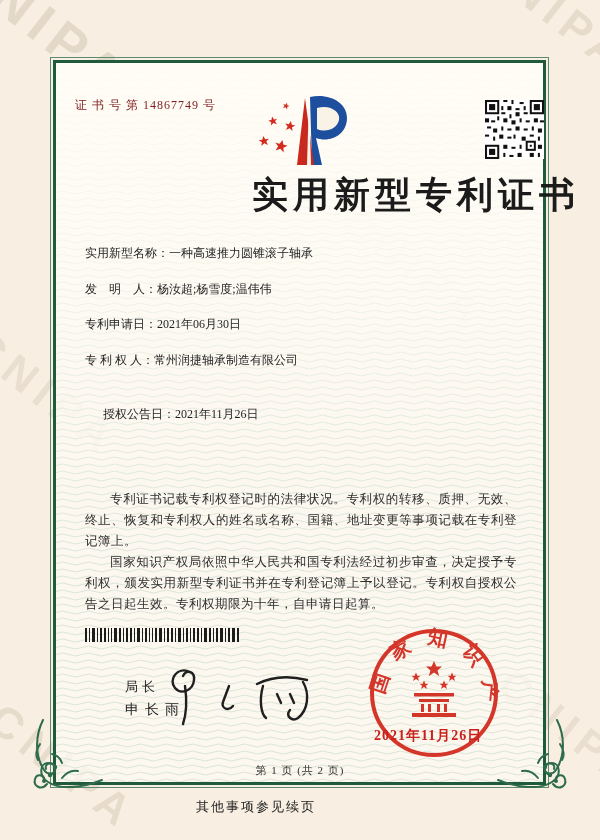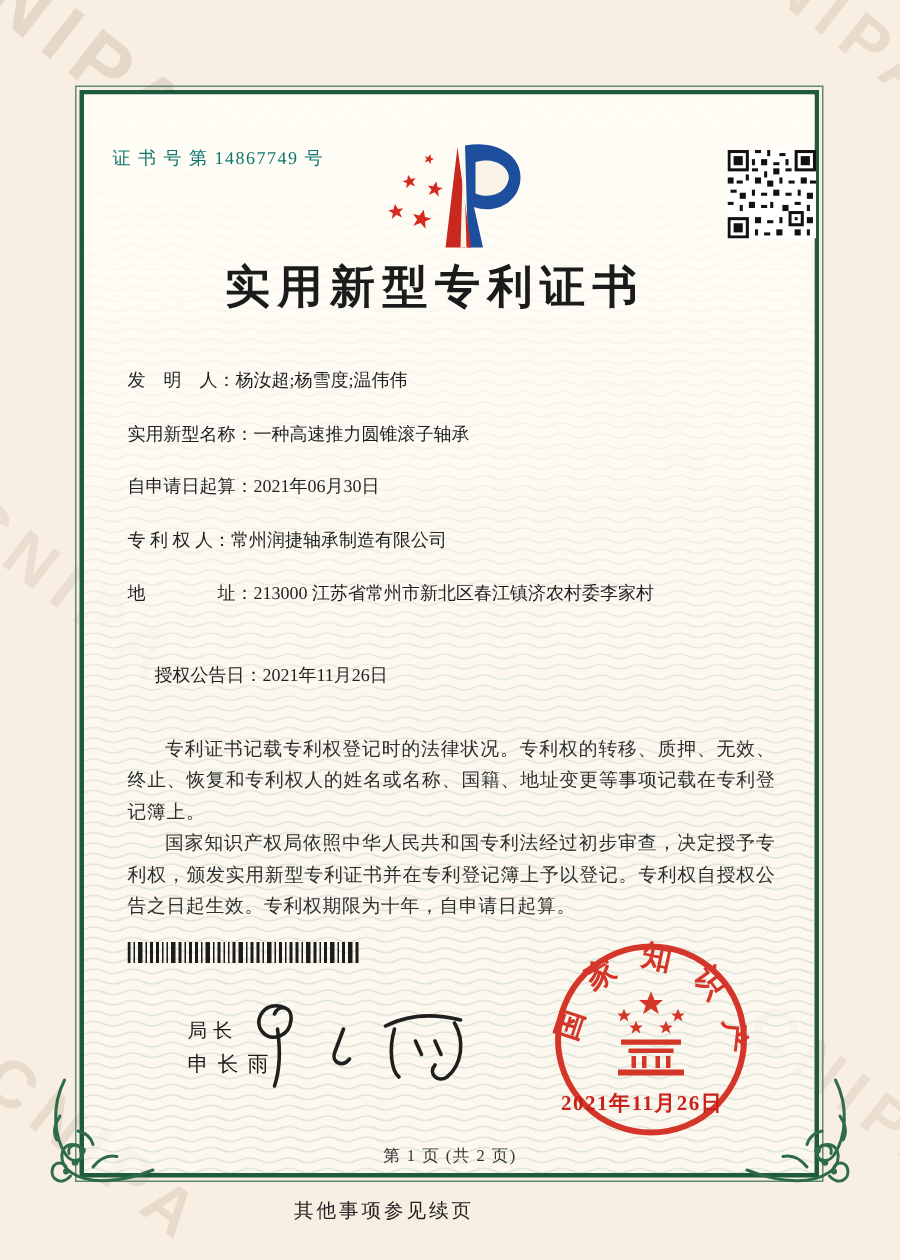--- a/index.html
+++ b/index.html
@@ -27,26 +27,26 @@
   .fade { position:absolute; inset:0;
           background:linear-gradient(180deg, rgba(255,253,246,.95) 0%,
                      rgba(255,253,246,.6) 30%, rgba(255,253,246,.2) 52%,
                      rgba(255,253,246,0) 72%); }
 
   .fl { position:absolute; z-index:4; }
   .fl-left  { left:30px;  top:716px; }
   .fl-right { left:494px; top:716px; transform:scaleX(-1); }
 
   
-  .cert-no { position:absolute; left:75px; top:97px; font-size:12px; color:#0f766e;
+  .cert-no { position:absolute; left:75px; top:97px; font-size:12px; color:#7f1d1d;
              letter-spacing:1px; z-index:3; }
   .logo { position:absolute; left:254px; top:95px; z-index:3; }
   .qr { position:absolute; left:485px; top:100px; z-index:3; }
-  .title { position:absolute; left:0; top:171px; width:580px; text-align:center;
-           font-size:30px; font-weight:bold; letter-spacing:5px; color:#1b1b1b; z-index:3; }
+  .title { position:absolute; left:0; top:171px; width:580px; text-align:right;
+           font-size:36px; font-weight:bold; letter-spacing:5px; color:#1b1b1b; z-index:3; }
 
   .rows { position:absolute; left:85px; top:244px; width:440px; z-index:3;
           font-size:12px; color:#1f1f1f; }
   .row { position:relative; line-height:19px; margin-bottom:16.5px; white-space:pre; }
   .row .lbl { color:#1f1f1f; }
   .row .val { color:#1f1f1f; }
   .grant { position:absolute; left:225px; top:0; white-space:pre; }
 
   .body-text { position:absolute; left:85px; top:489px; width:432px; z-index:3;
                font-size:12.5px; line-height:21px; color:#2e2e2e; letter-spacing:.5px;
@@ -213,25 +213,24 @@
     <g fill="#111111">
       <rect x="52" y="44" width="4" height="4"></rect>
         <rect x="44" y="52" width="4" height="4"></rect>
         <rect x="52" y="52" width="2" height="4"></rect>
     </g>
   </svg>
 
   <div class="title">实用新型专利证书</div>
 
   <div class="rows">
+    <div class="row"><span class="lbl">实用新型名称：</span><span class="val">一种高速推力圆锥滚子轴承</span></div>
     <div class="row"><span class="lbl">发　明　人：</span><span class="val">杨汝超;杨雪度;温伟伟</span></div>
-    <div class="row"><span class="lbl">实用新型名称：</span><span class="val">一种高速推力圆锥滚子轴承</span></div>
-    <div class="row"><span class="lbl">自申请日起算：</span><span class="val">2021年06月30日</span></div>
+    <div class="row"><span class="lbl">专利申请日：</span><span class="val">2021年06月30日</span></div>
     <div class="row"><span class="lbl">专 利 权 人：</span><span class="val">常州润捷轴承制造有限公司</span></div>
-    <div class="row"><span class="lbl">地　　　　址：</span><span class="val">213000 江苏省常州市新北区春江镇济农村委李家村</span></div>
     <div class="row">
       <span class="lbl">授权公告日：</span><span class="val">2021年11月26日</span>
     </div>
   </div>
 
   <div class="body-text">
     <p>专利证书记载专利权登记时的法律状况。专利权的转移、质押、无效、终止、恢复和专利权人的姓名或名称、国籍、地址变更等事项记载在专利登记簿上。</p>
     <p>国家知识产权局依照中华人民共和国专利法经过初步审查，决定授予专利权，颁发实用新型专利证书并在专利登记簿上予以登记。专利权自授权公告之日起生效。专利权期限为十年，自申请日起算。</p>
   </div>
 

